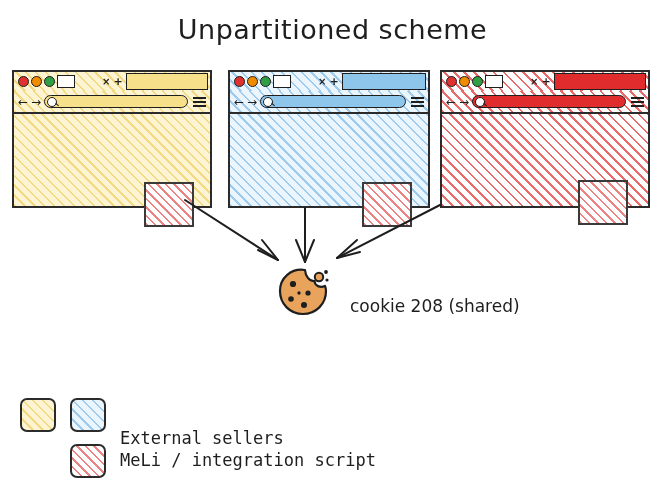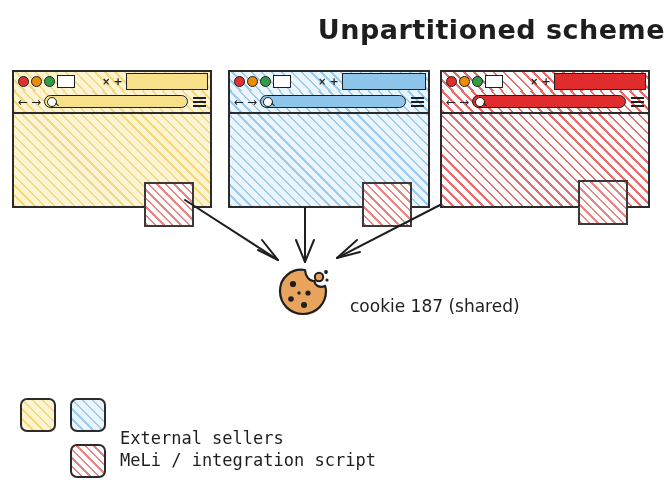--- a/index.html
+++ b/index.html
@@ -19,26 +19,26 @@
     position: absolute;
     inset: 0;
   }
 
   
   .title {
     position: absolute;
     left: 0;
     top: 14px;
     width: 665px;
-    text-align: right;
+    text-align: center;
     font-family: "DejaVu Sans", sans-serif;
     font-size: 27px;
     letter-spacing: 0.5px;
     color: #1e1e1e;
-    font-weight: 700;
+    font-weight: 400;
   }
 
   
   .window {
     position: absolute;
     box-sizing: border-box;
     border: 2px solid #2b2b2b;
     background: #ffffff;
   }
   .win-body {
@@ -354,21 +354,21 @@
       <circle cx="16" cy="35" r="2.8" fill="#1e1e1e"></circle>
       <circle cx="29" cy="41" r="3.0" fill="#1e1e1e"></circle>
       <circle cx="33" cy="29" r="2.6" fill="#1e1e1e"></circle>
       <circle cx="24" cy="29" r="1.7" fill="#1e1e1e"></circle>
       <circle cx="44" cy="13" r="4.2" fill="#e8a45c" stroke="#1e1e1e" stroke-width="2"></circle>
       <circle cx="51" cy="8" r="1.9" fill="#1e1e1e"></circle>
       <circle cx="52" cy="16" r="1.6" fill="#1e1e1e"></circle>
     </svg>
   </div>
 
-  <div class="cookie-label">cookie 187 (shared)</div>
+  <div class="cookie-label">cookie 208 (shared)</div>
 
   <div class="legend-swatch h-yellow" style="left:20px; top:398px;"></div>
   <div class="legend-swatch h-blue" style="left:70px; top:398px;"></div>
   <div class="legend-text" style="left:120px; top:428px;">External sellers</div>
 
   <div class="legend-swatch h-red-light" style="left:70px; top:444px;"></div>
   <div class="legend-text" style="left:120px; top:450px;">MeLi / integration script</div>
 
 </div>
 

